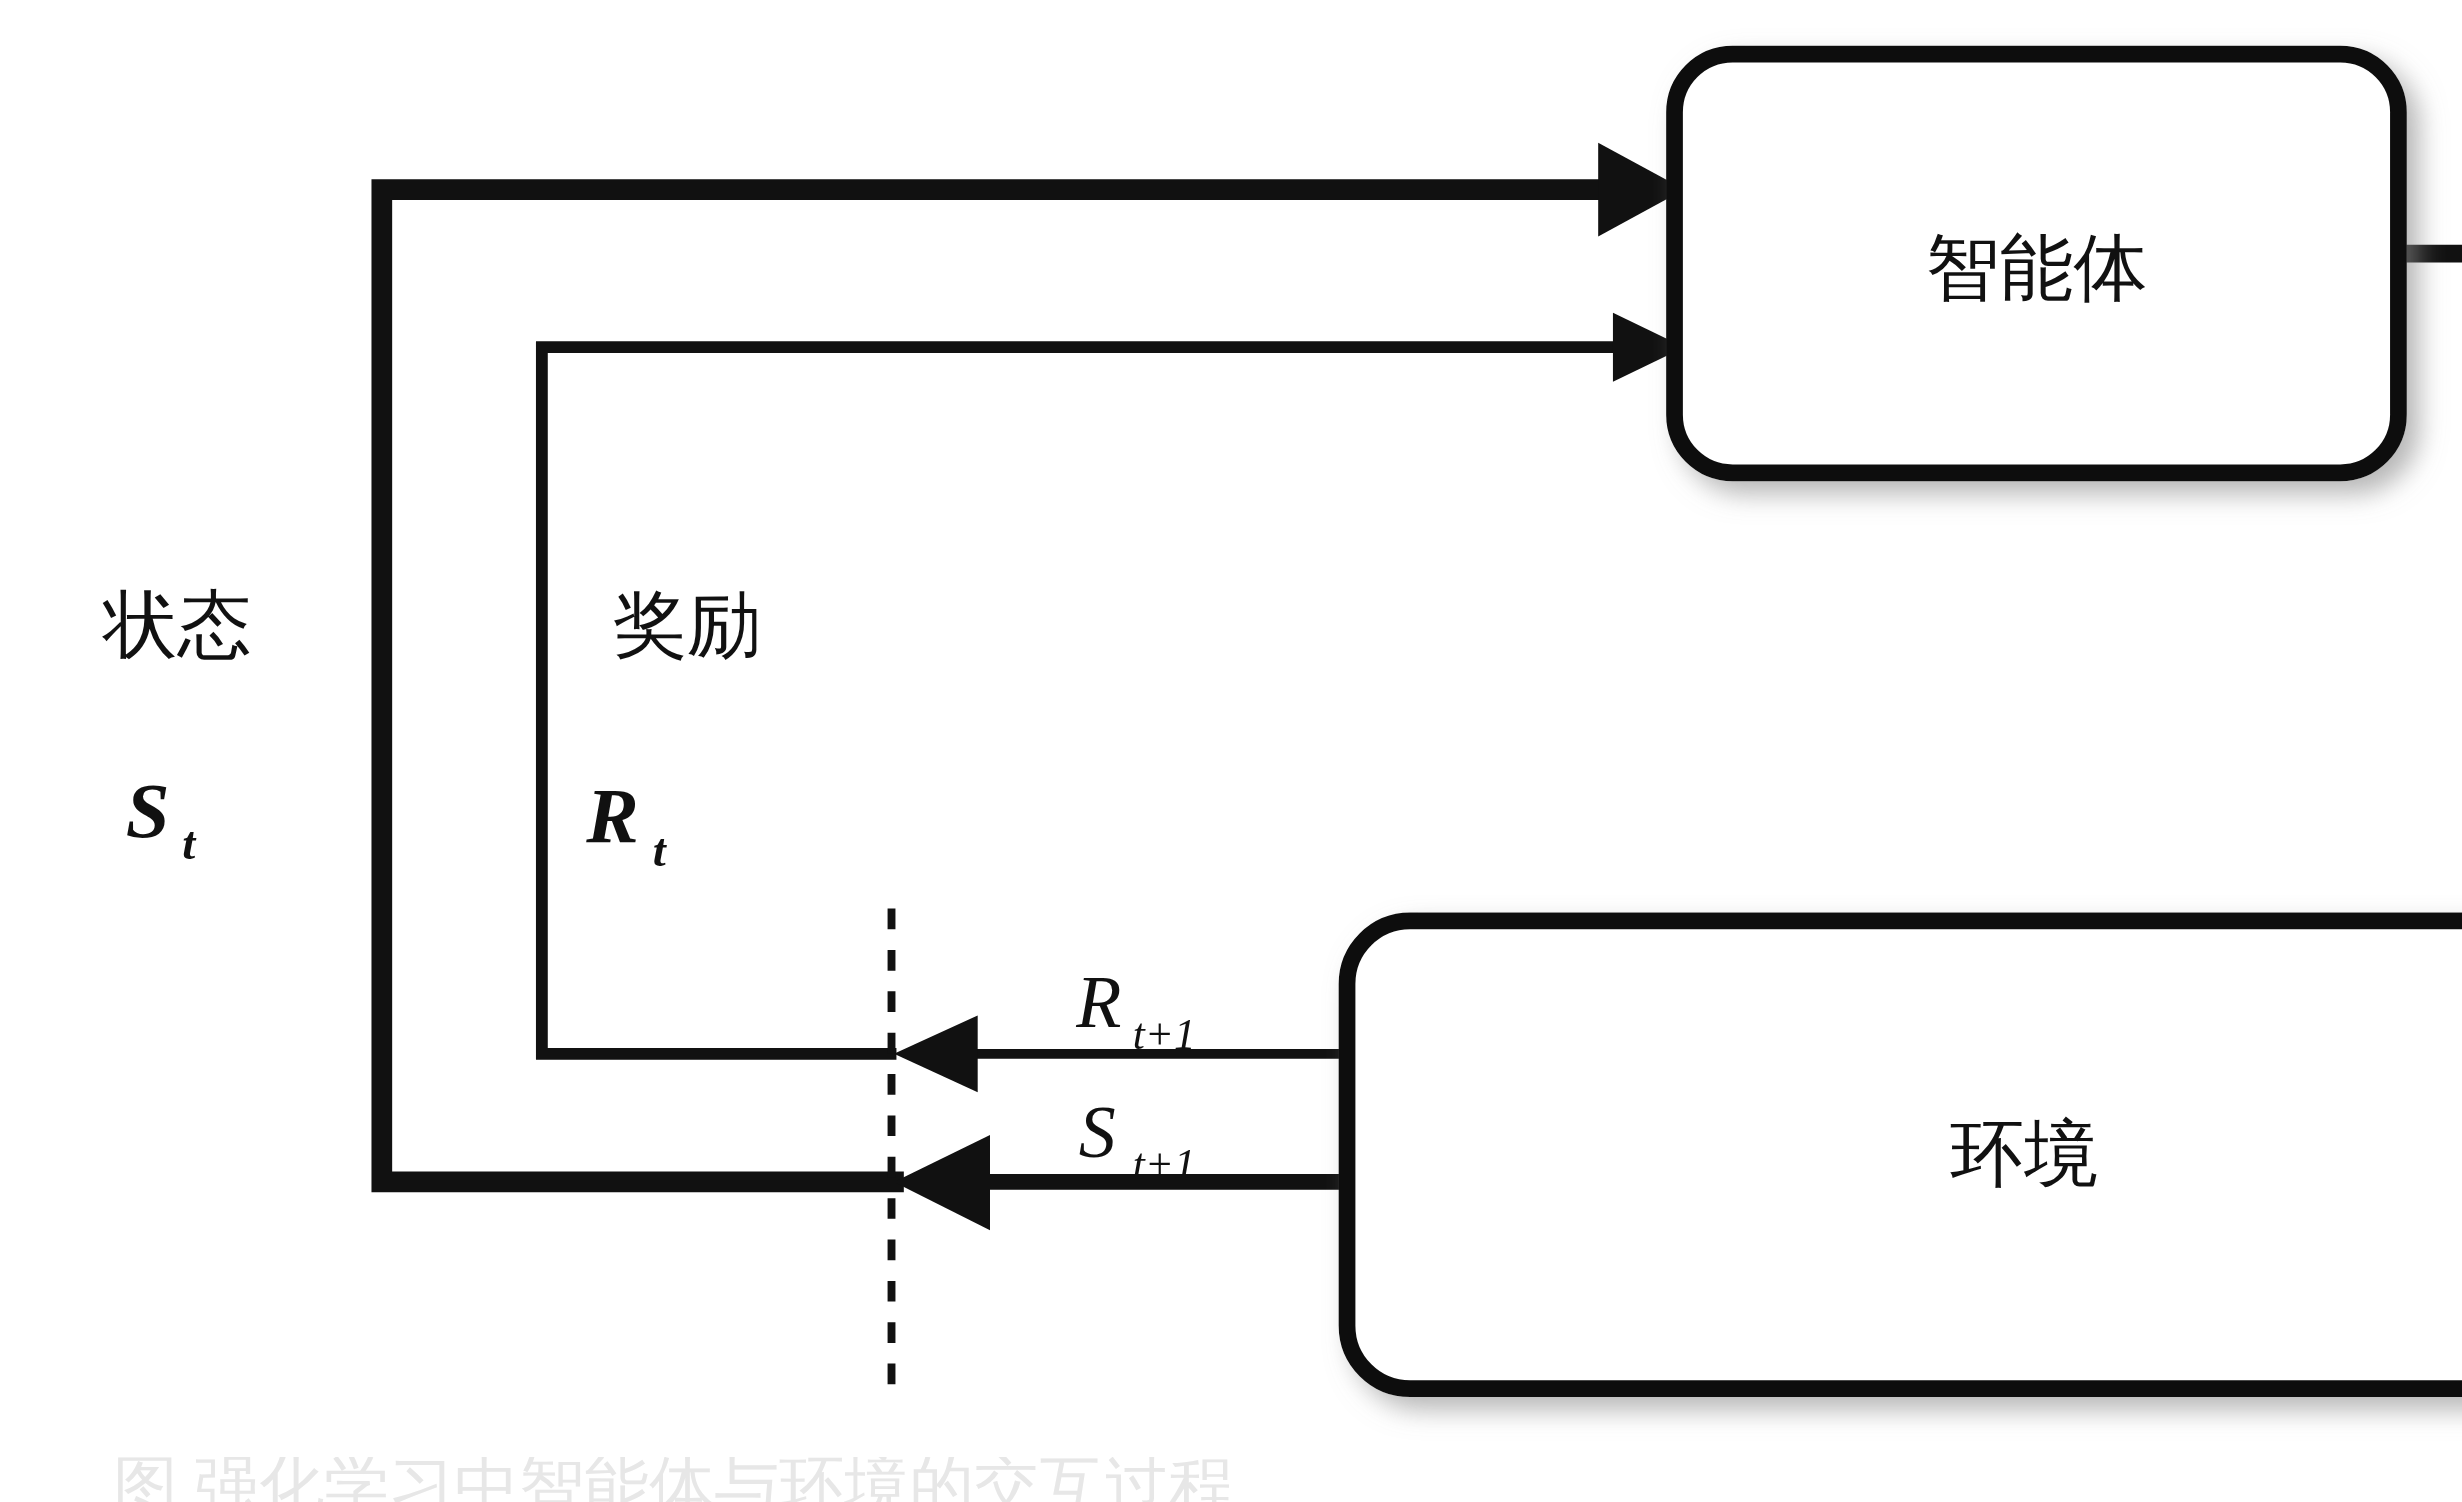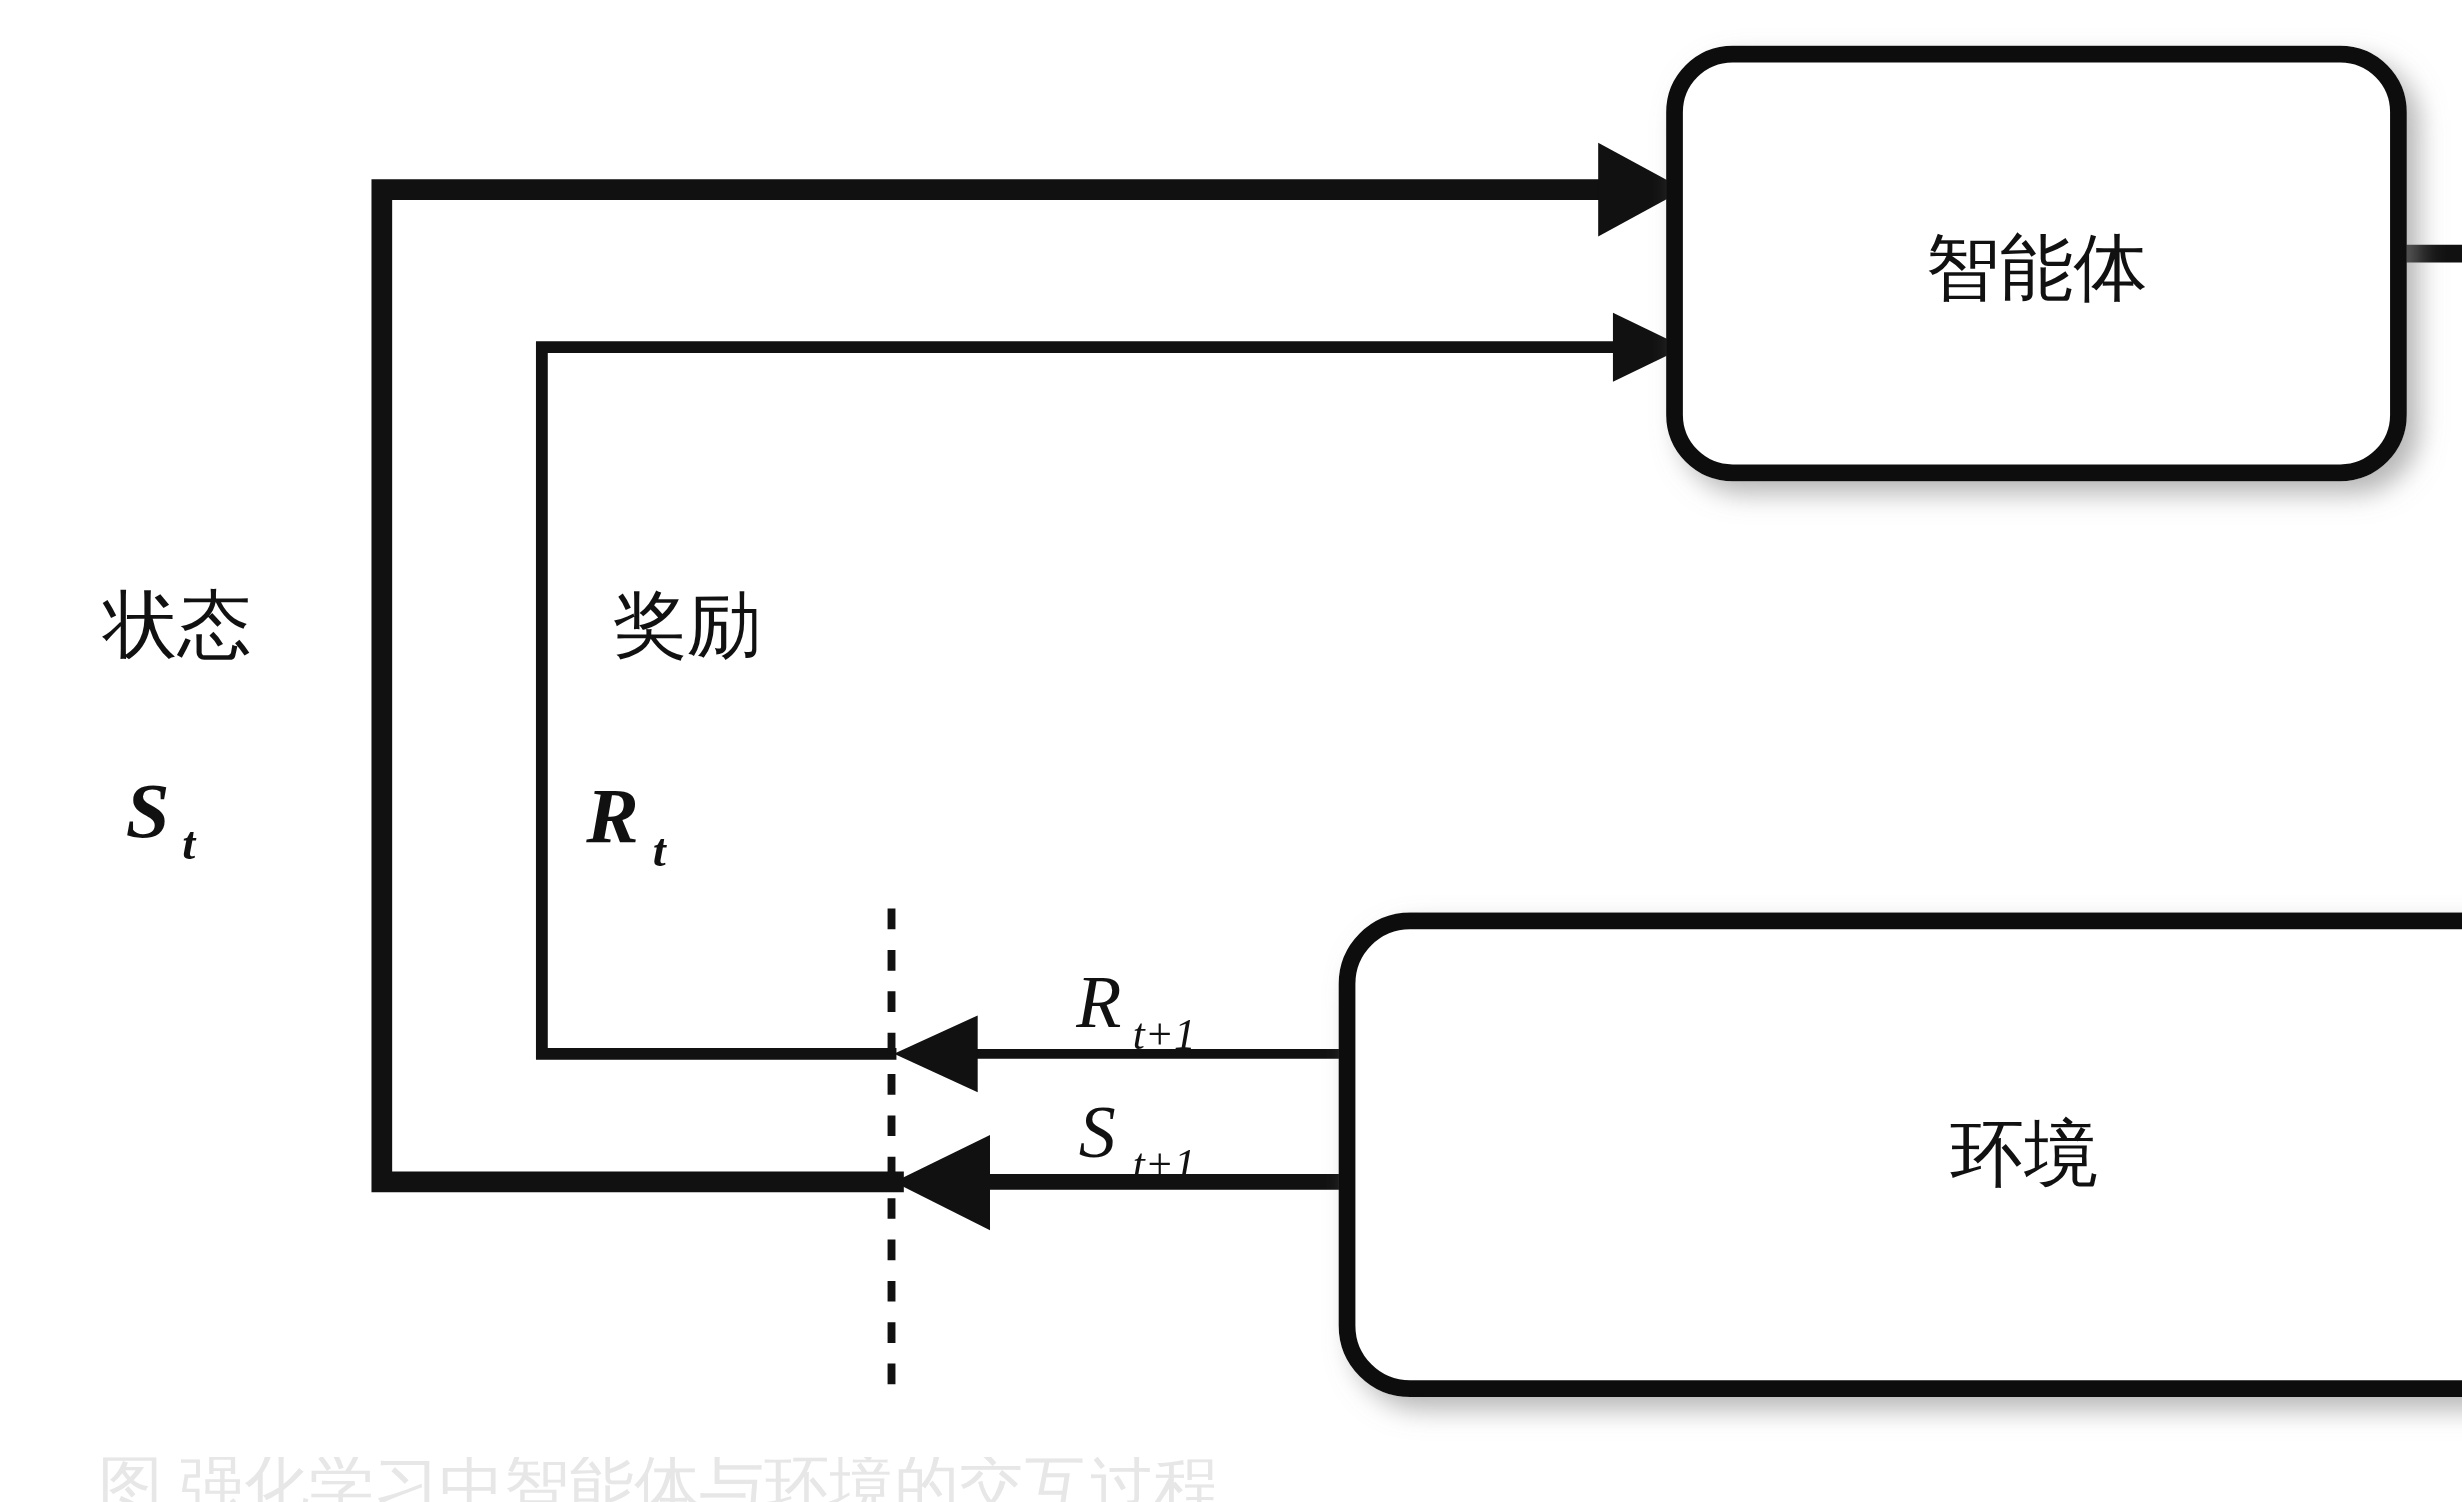--- a/index.html
+++ b/index.html
@@ -52,21 +52,21 @@
     fill: #111111;
   }
   .math-sub-thin {
     font-family: "Liberation Serif", "DejaVu Serif", serif;
     font-style: italic;
     font-size: 88px;
     fill: #111111;
   }
   .caption-strip {
     position: absolute;
-    left: 98px;
+    left: 113px;
     top: 1457px;
     width: 1625px;
     height: 45px;
     overflow: hidden;
     pointer-events: none;
     text-decoration: underline;
   }
   .caption-strip span {
     display: block;
     font-family: "Liberation Serif", "DejaVu Serif", serif;

